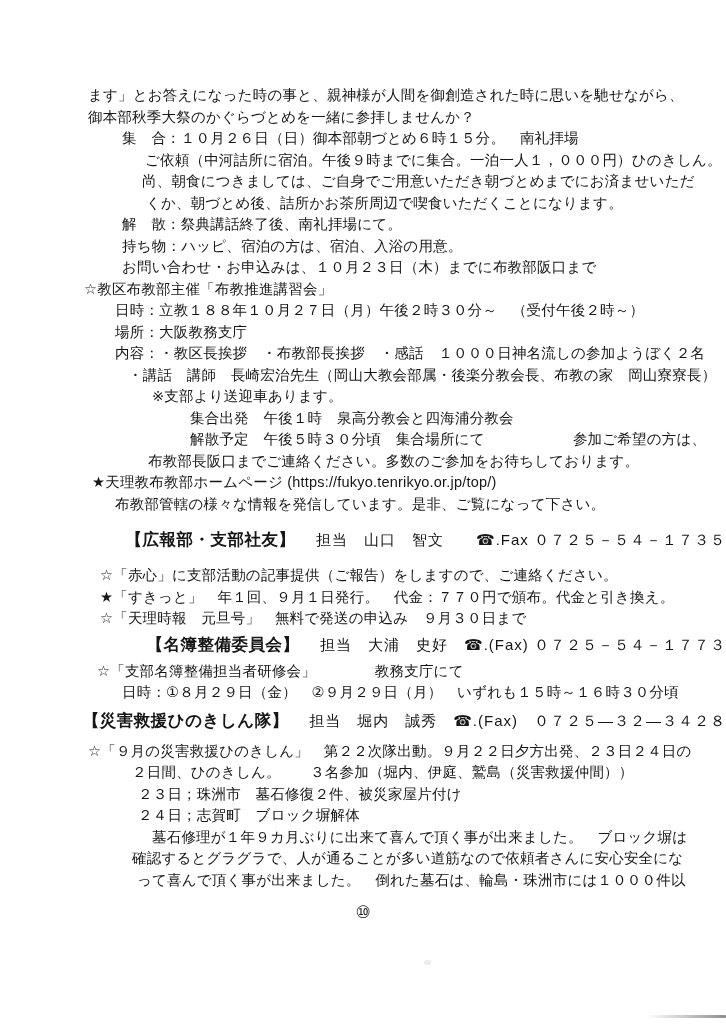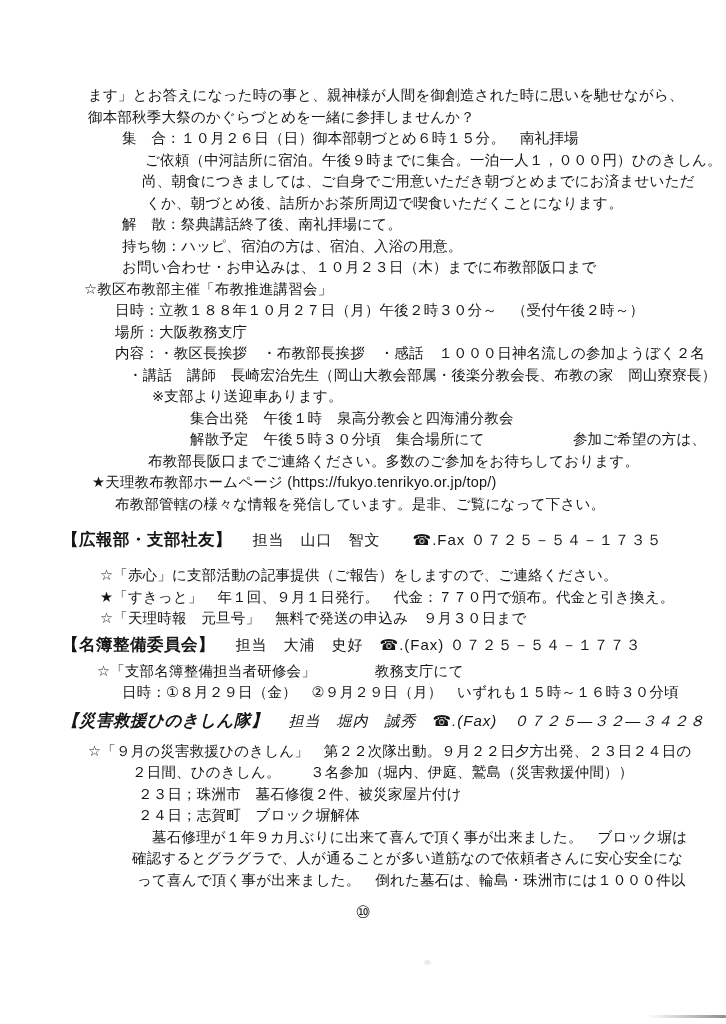--- a/index.html
+++ b/index.html
@@ -22,34 +22,35 @@
   .i84{margin-left:84px}.i88{margin-left:88px}.i92{margin-left:92px}
   .i97{margin-left:97px}.i100{margin-left:100px}.i115{margin-left:115px}
   .i122{margin-left:122px}.i128{margin-left:128px}.i132{margin-left:132px}
   .i137{margin-left:137px}.i138{margin-left:138px}.i142{margin-left:142px}
   .i145{margin-left:145px}.i146{margin-left:146px}.i148{margin-left:148px}
   .i152{margin-left:152px}.i190{margin-left:190px}
   .sec-head{
     margin-left:62px;
     line-height:24px;
     white-space:nowrap;
+    text-align:right;
   }
   .sec-title{
     font-weight:bold;
     font-size:16.5px;
     letter-spacing:0.5px;
   }
   .sec-rest{
     font-size:15px;
     margin-left:16px;
     letter-spacing:1px;
   }
   .sec1 .sec-head{margin-top:12px;margin-bottom:13px;}
   .sec2 .sec-head{margin-top:2px;margin-bottom:4px;}
-  .sec3 .sec-head{margin-top:4px;margin-bottom:8px;font-style:italic;}
+  .sec3 .sec-head{margin-top:4px;margin-bottom:8px;}
   .page-number{
     margin-top:12px;
     text-align:center;
     font-size:17px;
     line-height:20px;
   }
   .scan-line{
     position:absolute;
     left:647px;top:1015px;
     width:79px;height:3px;

